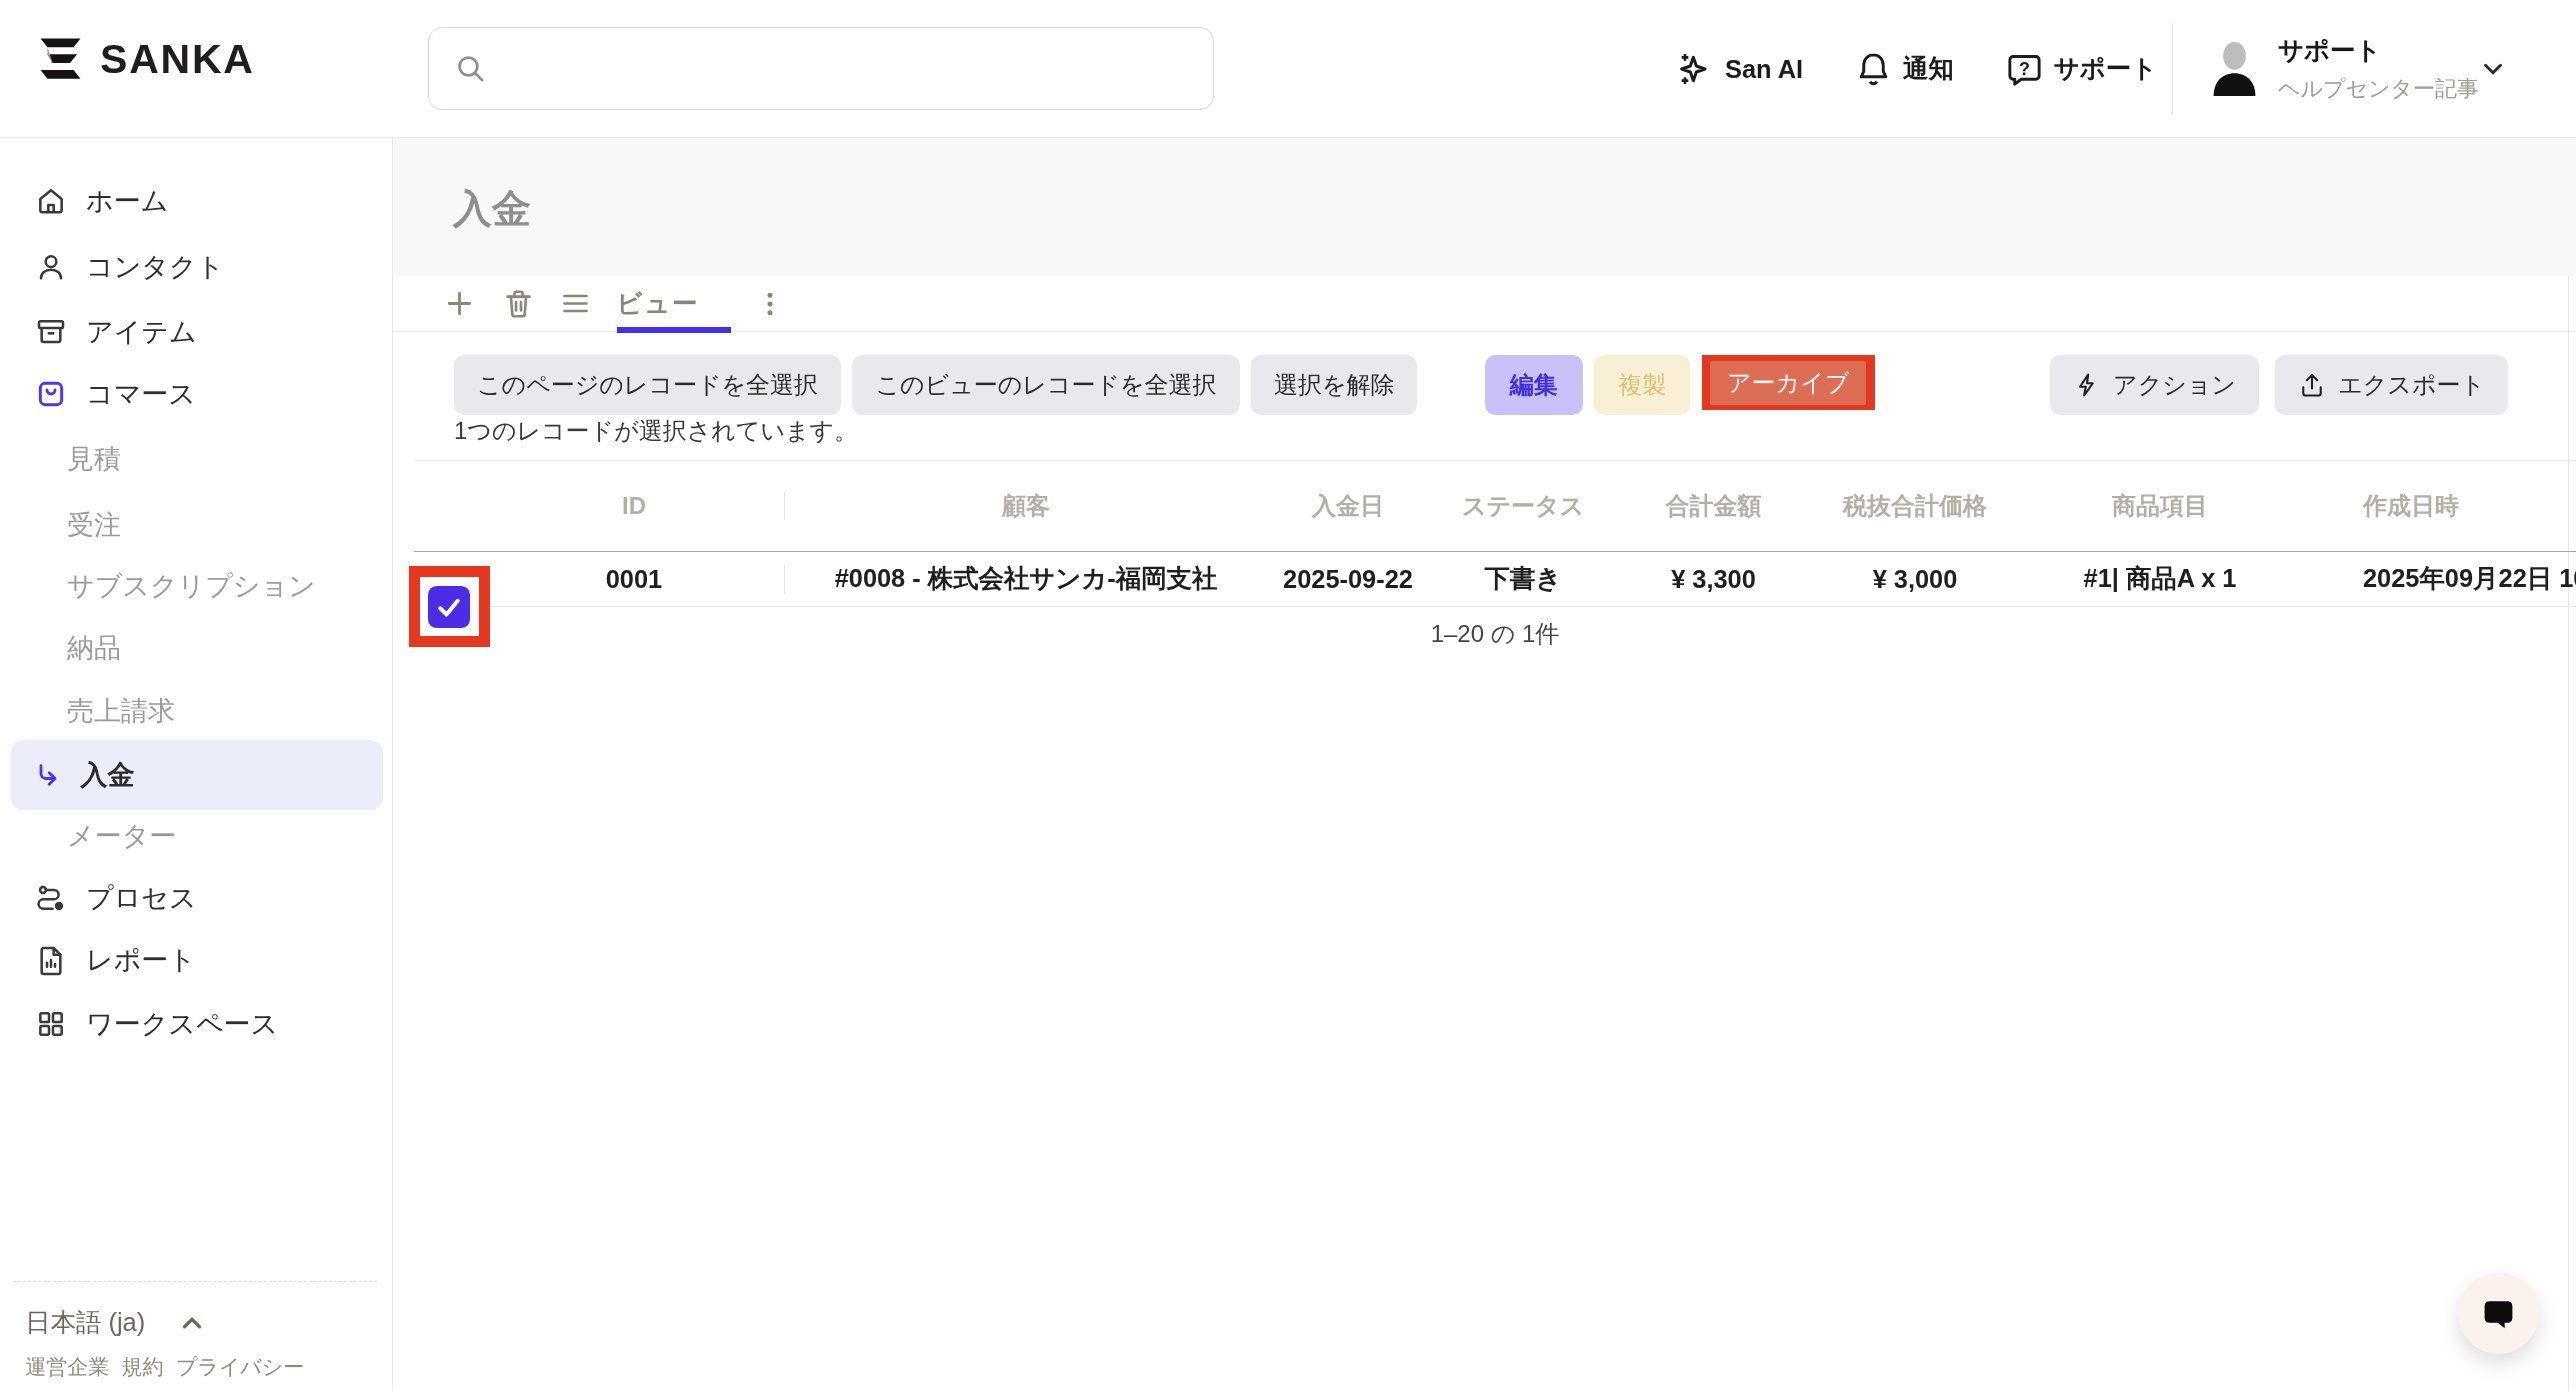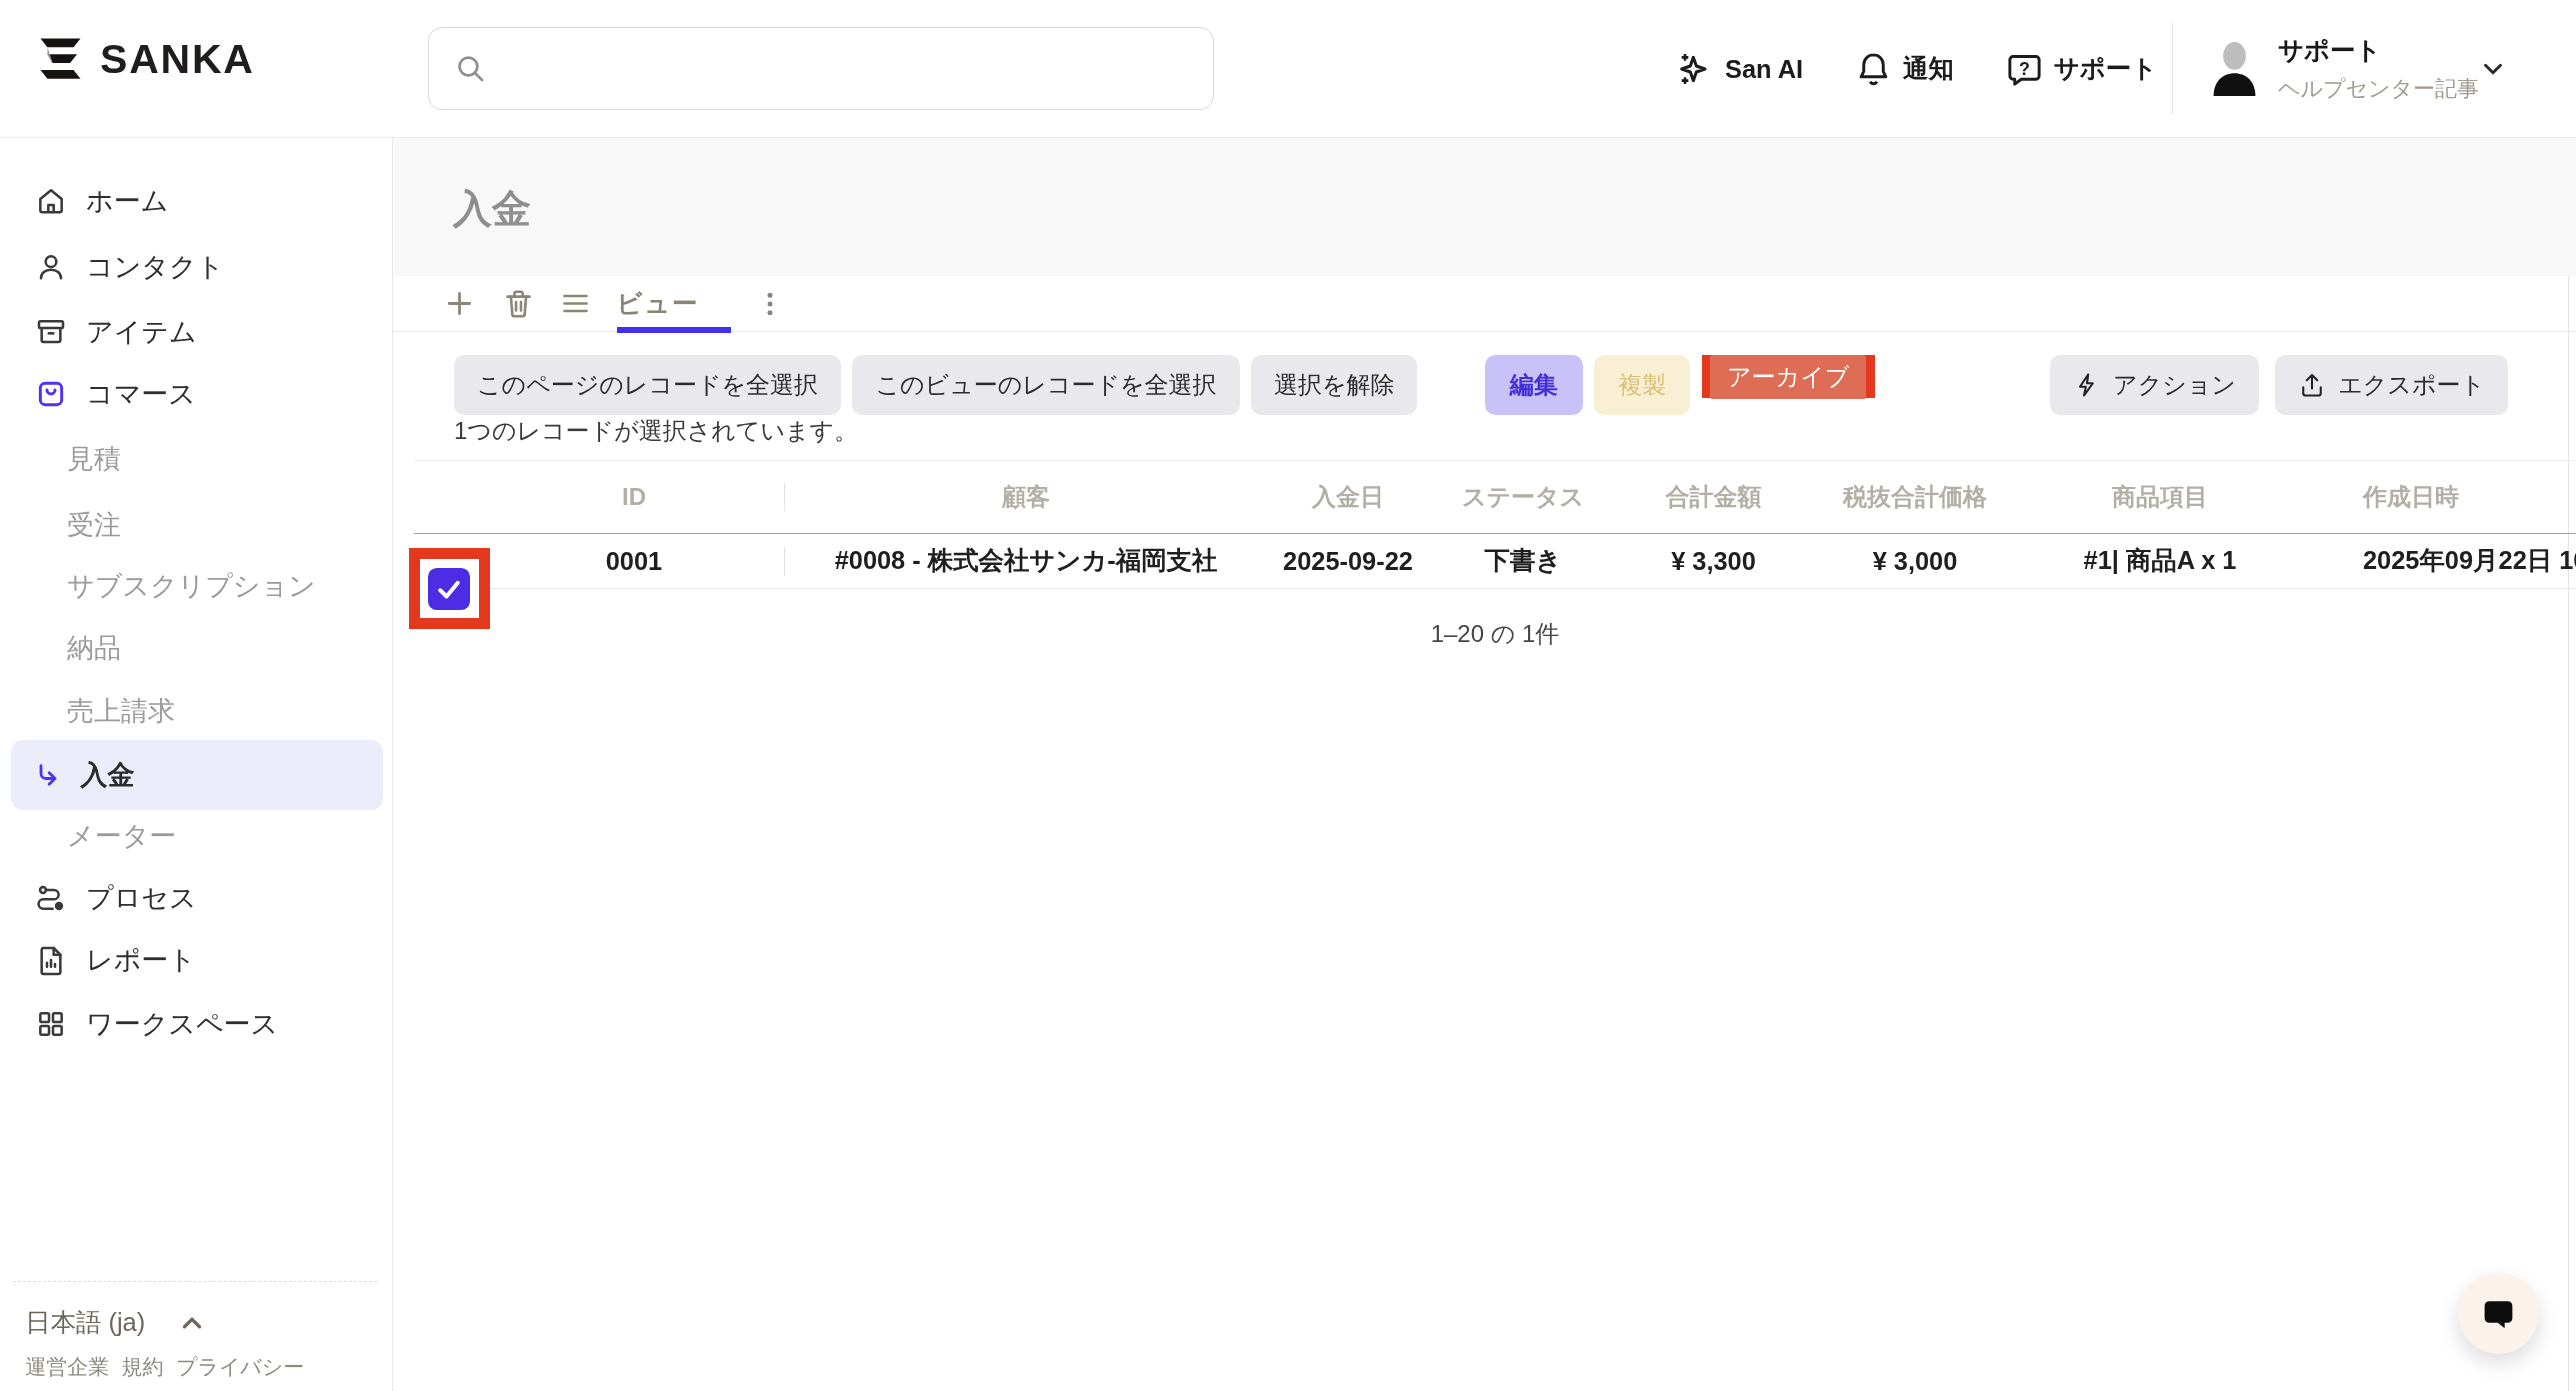--- a/index.html
+++ b/index.html
@@ -52,30 +52,30 @@
   .view-tab { position:relative; width:114px; height:56px; display:flex; align-items:center; cursor:pointer; }
   .view-tab span { font-size:25.4px; font-weight:600; color:#8a8478; letter-spacing:1.8px; }
   .view-underline { position:absolute; left:0; bottom:-1.8px; width:114px; height:6.1px; background:#4330ee; }
 
   .actions-row { position:absolute; left:61px; top:217px; display:flex; align-items:flex-start; gap:11.4px; }
   .btn { height:60px; border:none; border-radius:10.5px; background:#e9e9ed; color:#2c2c2c;
     font-size:24px; font-weight:500; padding:0 23px; cursor:pointer;
     font-family:"Liberation Sans","DejaVu Sans",sans-serif; display:flex; align-items:center; gap:12.3px; }
   .btn-edit { margin-left:56px; background:#c9c2f8; color:#4431d6; font-weight:600; width:98px; justify-content:center; padding:0; }
   .btn-dup { background:#f9efd4; color:#d9c173; font-weight:400; width:96px; justify-content:center; padding:0; }
-  .annotation-archive { border:8.8px solid #e5391f; width:173px; height:43px; display:flex;
+  .annotation-archive { border:8.8px solid #e5391f; width:173px; height:55px; display:flex;
     align-items:center; justify-content:center; background:#e5391f; }
   .btn-archive { width:156px; height:44px; background:#dd6e55; color:#fff; border:none; font-size:24px;
     font-weight:500; border-radius:2.6px; cursor:pointer; font-family:"Liberation Sans","DejaVu Sans",sans-serif; }
   .actions-right { position:absolute; right:68px; top:217px; display:flex; gap:16px; }
   .selection-info { position:absolute; left:61px; top:277px; font-size:24px; color:#3a3a3a; }
 
   
   .table { position:absolute; left:21px; top:322px; width:2162px; z-index:2; }
-  .thead { display:flex; height:74px; align-items:center; border-top:0.9px solid #ededed;
+  .thead { display:flex; height:92px; align-items:center; border-top:0.9px solid #ededed;
     border-bottom:1.8px solid #a6a6a6; }
   .th { font-size:24px; font-weight:600; color:#b4afa6; text-align:center; }
   .trow { display:flex; height:55px; align-items:center; border-bottom:0.9px solid #e8e8e8; cursor:pointer; }
   .td { font-size:25.4px; font-weight:600; color:#1f1f1f; text-align:center; white-space:nowrap; }
   .c0{width:70px;position:relative;} .c1{width:301px;border-right:0.9px solid #e3e3e3;}
   .c2{width:482px;} .c3{width:162px;} .c4{width:188px;} .c5{width:193px;}
   .c6{width:210px;} .c7{width:280px;} .c8{width:276px;text-align:left;padding-left:63px;overflow:visible;}
   .annotation-checkbox { position:absolute; left:-5.3px; top:-13px; width:81px; height:81px;
     border:11.4px solid #e5391f; background:#fff; display:flex; align-items:center; justify-content:center; z-index:5; }
   .checkbox { width:42px; height:42px; border-radius:8.8px; background:#4c2ce4; display:flex;

